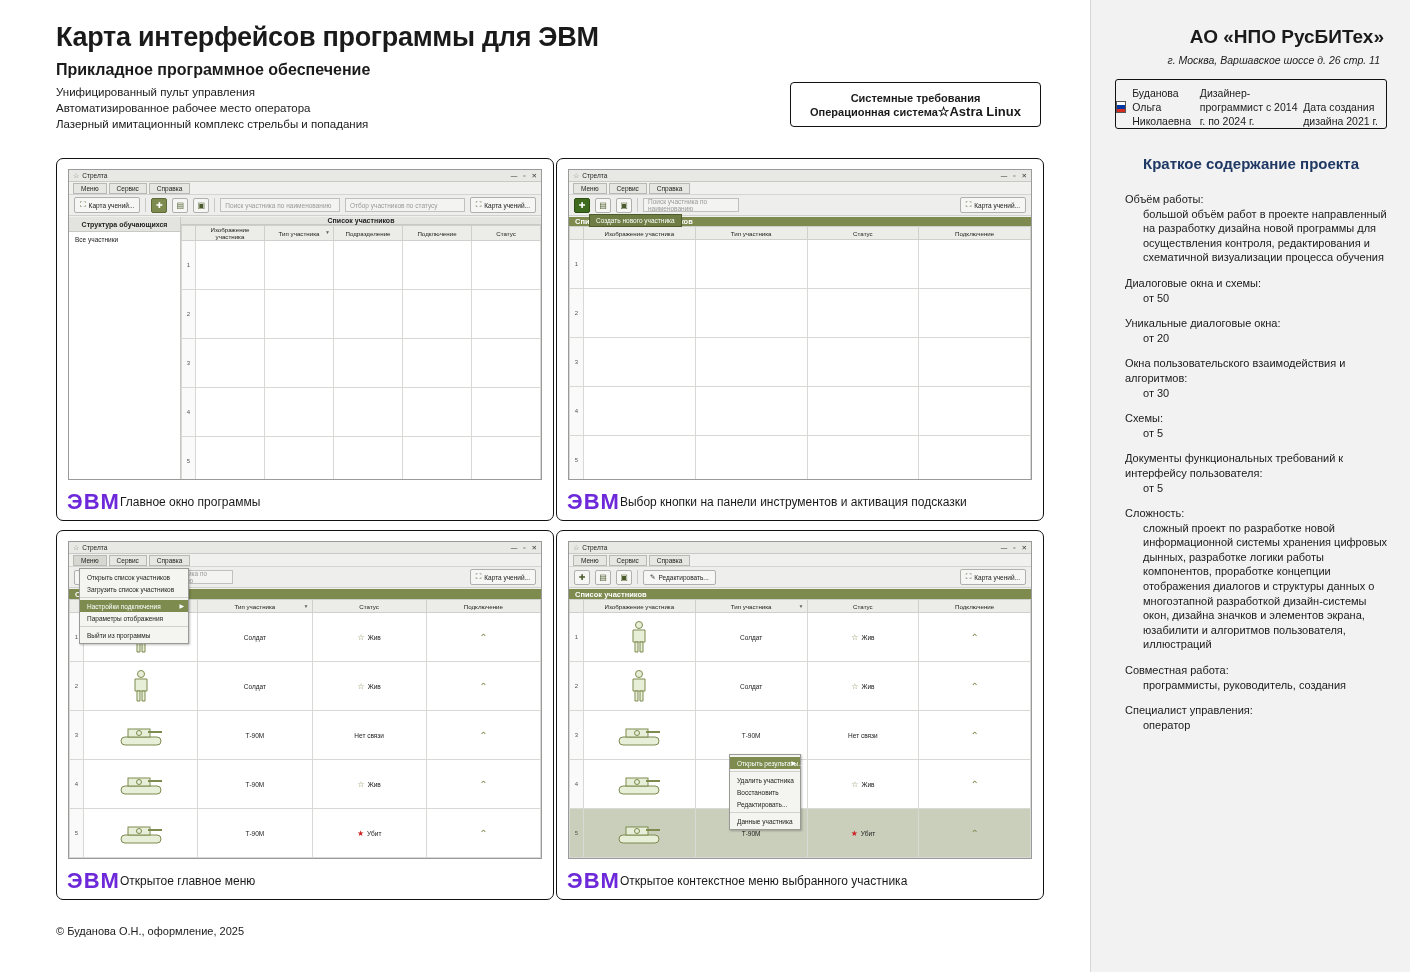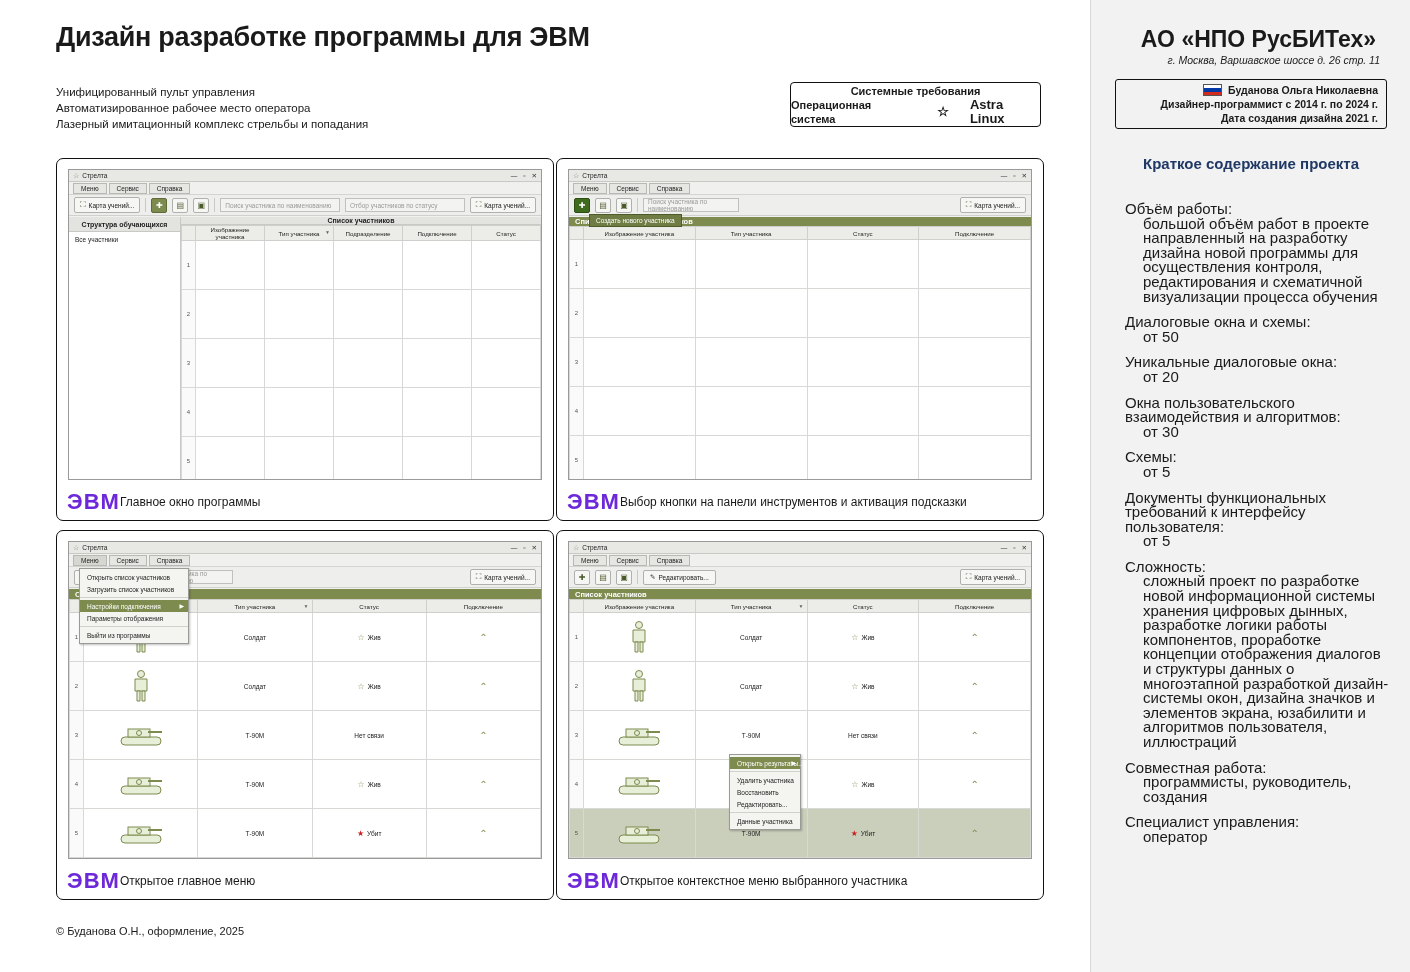--- a/index.html
+++ b/index.html
@@ -30,54 +30,54 @@
   .sublines {
     position:absolute; left:56px; top:84px;
     font-size:11.5px; line-height:16px; color:#1a1a1a;
   }
   .sysreq {
     position:absolute; left:790px; top:82px; width:251px; height:45px;
     border:1.6px solid #111; border-radius:4px;
     display:flex; flex-direction:column; align-items:center; justify-content:center;
     font-size:11px; font-weight:bold; line-height:14px;
   }
-  .sysreq .ln2 { display:flex; align-items:center; gap:21px; }
+  .sysreq .ln2 { display:flex; align-items:center; gap:0; }
   .astra { font-size:13px; font-weight:bold; }
   .star { font-size:13px; }
 
   
   .company {
-    position:absolute; right:34px; top:26px; 
-    font-size:23px; font-weight:bold;
+    position:absolute; right:26px; top:26px; 
+    font-size:19px; font-weight:bold;
   }
   .company-addr {
     position:absolute; right:30px; top:54px; text-align:right;
     font-size:10.5px;
     font-style:italic;
   }
   .author-box {
     position:absolute; left:24px; top:79px; width:272px; height:50px;
     border:1.6px solid #111; border-radius:3px;
-    display:flex; flex-direction:column; align-items:flex-end;
+    display:flex; flex-direction:row; align-items:flex-end;
     justify-content:center; padding-right:8px;
-    font-size:10.5px; font-weight:bold; line-height:14px;
+    font-size:10.5px; font-weight:normal; line-height:14px;
   }
   .flag {
     display:inline-block; width:19px; height:12px;
     border:0.5px solid #555; vertical-align:middle; margin-right:3px;
     background:linear-gradient(to bottom,#fff 0 33.3%,#0039a6 33.3% 66.6%,#d52b1e 66.6% 100%);
   }
   .author-l1 { display:flex; align-items:center; gap:3px; }
   .proj-head {
     position:absolute; left:0; top:155px; width:320px; text-align:center;
     font-size:15px; font-weight:bold; color:#1f3864;
   }
   .proj-body {
-    position:absolute; left:34px; top:202px; width:266px;
-    font-size:15px; line-height:14.6px;
+    position:absolute; left:34px; top:192px; width:266px;
+    font-size:11px; line-height:14.6px;
   }
   .proj-body .grp { margin-bottom:11px; }
   .proj-body .lbl { }
   .proj-body .val { padding-left:18px; }
 
   
   .panel {
     position:absolute;
     border:1.5px solid #111; border-radius:7px;
     background:#fff;
@@ -205,21 +205,22 @@
     position:absolute; left:56px; top:925px; font-size:11px;
   }
 </style>
 </head>
 <body>
 
 <div class="page">
 
   <div class="left-col">
 
-    <h1 class="title">Дизайн разработке программы для ЭВМ</h1>
+    <h1 class="title">Карта интерфейсов программы для ЭВМ</h1>
+    <div class="subtitle">Прикладное программное обеспечение</div>
     <div class="sublines">
       <div>Унифицированный пульт управления</div>
       <div>Автоматизированное рабочее место оператора</div>
       <div>Лазерный имитационный комплекс стрельбы и попадания</div>
     </div>
 
     <div class="sysreq">
       <div>Системные требования</div>
       <div class="ln2">
         <span>Операционная система</span>

